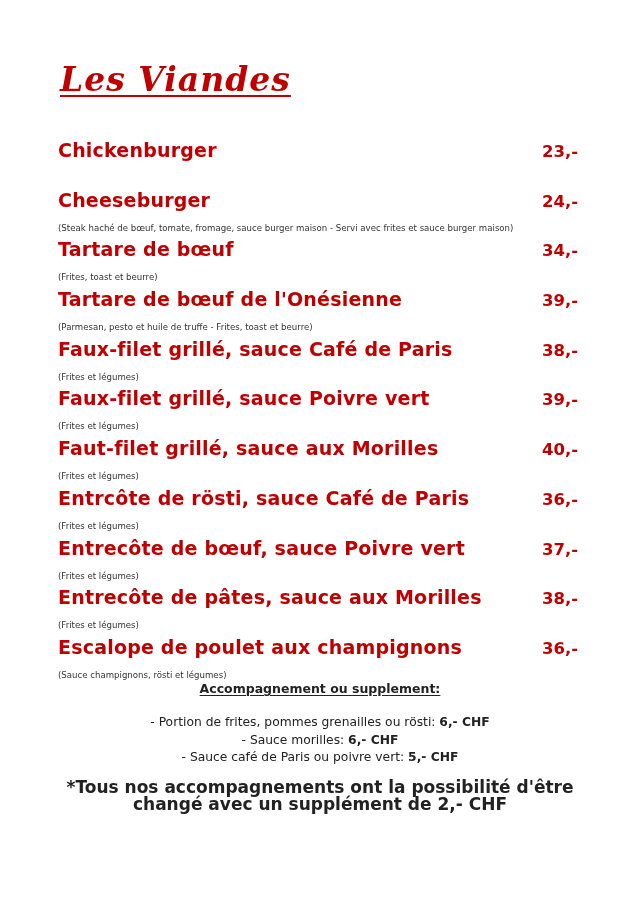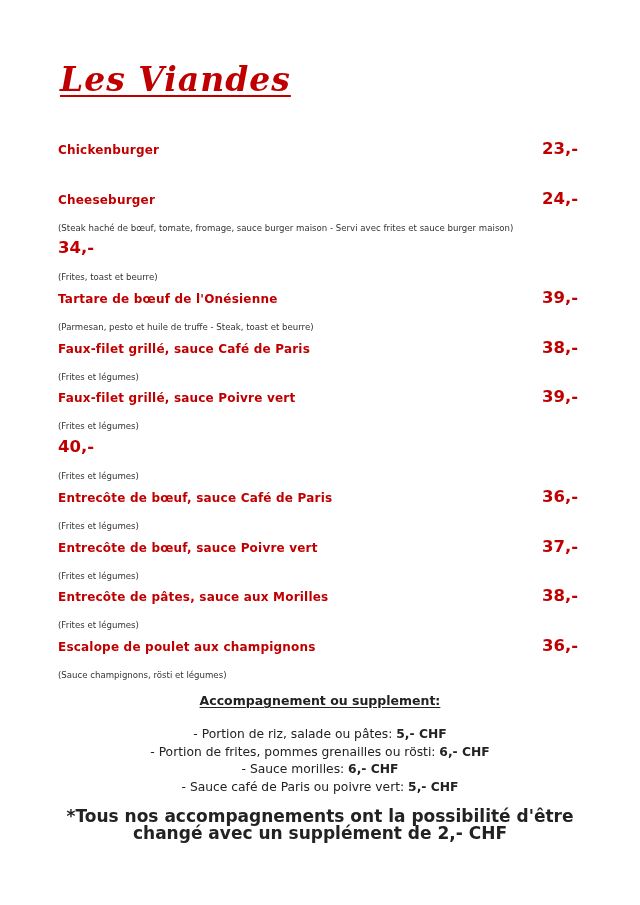--- a/index.html
+++ b/index.html
@@ -7,24 +7,24 @@
     .title {
       position: absolute; left: 60px; top: 60px;
       font-family: "DejaVu Serif", serif; font-style: italic; font-weight: bold;
       font-size: 33px; color: #c00000; letter-spacing: 1px;
       text-decoration: underline; text-decoration-thickness: 2px; text-underline-offset: 4px;
       margin: 0;
     }
     .items { position: absolute; left: 58px; top: 139px; width: 520px; }
     .item { height: 49.7px; position: relative; }
     .item-row { display: flex; justify-content: space-between; align-items: baseline; height: 26px; }
-    .item-name { font-size: 12px; font-weight: bold; color: #c00000; letter-spacing: 0.2px; }
+    .item-name { font-size: 19px; font-weight: bold; color: #c00000; letter-spacing: 0.2px; }
     .item-price { font-size: 16.5px; font-weight: bold; color: #c00000; }
     .item-desc { font-size: 8.6px; color: #333333; margin-top: 8px; white-space: nowrap; }
-    .supp { position: absolute; left: 0; width: 640px; top: 681px; text-align: center; color: #222; margin-top: 12px; }
+    .supp { position: absolute; left: 0; width: 640px; top: 681px; text-align: center; color: #222; }
     .supp-title { font-size: 12.5px; font-weight: bold; text-decoration: underline; text-underline-offset: 2px; }
     .supp-list { margin-top: 18px; font-size: 12.3px; line-height: 17.5px; }
     .supp-list b { font-weight: bold; }
     .note { margin-top: 12px; font-size: 17px; font-weight: bold; line-height: 17px; }
   </style>
 </head>
 <body>
 
 <h1 class="title">Les Viandes</h1>
 
@@ -37,54 +37,56 @@
   </div>
   <div class="item">
     <div class="item-row">
         <span class="item-name">Cheeseburger</span>
         <span class="item-price">24,-</span>
       </div>
     <div class="item-desc">(Steak haché de bœuf, tomate, fromage, sauce burger maison - Servi avec frites et sauce burger maison)</div>
   </div>
   <div class="item">
     <div class="item-row">
+        <span class="item-name">Tartare de bœuf</span>
         <span class="item-price">34,-</span>
       </div>
     <div class="item-desc">(Frites, toast et beurre)</div>
   </div>
   <div class="item">
     <div class="item-row">
         <span class="item-name">Tartare de bœuf de l'Onésienne</span>
         <span class="item-price">39,-</span>
       </div>
-    <div class="item-desc">(Parmesan, pesto et huile de truffe - Steak, toast et beurre)</div>
+    <div class="item-desc">(Parmesan, pesto et huile de truffe - Frites, toast et beurre)</div>
   </div>
   <div class="item">
     <div class="item-row">
         <span class="item-name">Faux-filet grillé, sauce Café de Paris</span>
         <span class="item-price">38,-</span>
       </div>
     <div class="item-desc">(Frites et légumes)</div>
   </div>
   <div class="item">
     <div class="item-row">
         <span class="item-name">Faux-filet grillé, sauce Poivre vert</span>
         <span class="item-price">39,-</span>
       </div>
     <div class="item-desc">(Frites et légumes)</div>
   </div>
   <div class="item">
     <div class="item-row">
+        <span class="item-name">Faut-filet grillé, sauce aux Morilles</span>
         <span class="item-price">40,-</span>
       </div>
     <div class="item-desc">(Frites et légumes)</div>
   </div>
   <div class="item">
     <div class="item-row">
-        <span class="item-name">Entrecôte de bœuf, sauce Café de Paris</span>
+        <span class="item-name">Entrcôte de rösti, sauce Café de Paris</span>
         <span class="item-price">36,-</span>
       </div>
     <div class="item-desc">(Frites et légumes)</div>
   </div>
   <div class="item">
     <div class="item-row">
         <span class="item-name">Entrecôte de bœuf, sauce Poivre vert</span>
         <span class="item-price">37,-</span>
       </div>
     <div class="item-desc">(Frites et légumes)</div>
@@ -101,21 +103,20 @@
         <span class="item-name">Escalope de poulet aux champignons</span>
         <span class="item-price">36,-</span>
       </div>
     <div class="item-desc">(Sauce champignons, rösti et légumes)</div>
   </div>
 </div>
 
 <div class="supp">
   <div class="supp-title">Accompagnement ou supplement:</div>
   <div class="supp-list">
-    <div><span>- Portion de riz, salade ou pâtes: </span><b>5,- CHF</b></div>
     <div><span>- Portion de frites, pommes grenailles ou rösti: </span><b>6,- CHF</b></div>
     <div><span>- Sauce morilles: </span><b>6,- CHF</b></div>
     <div><span>- Sauce café de Paris ou poivre vert: </span><b>5,- CHF</b></div>
   </div>
   <div class="note">
     <div>*Tous nos accompagnements ont la possibilité d'être</div>
     <div>changé avec un supplément de 2,- CHF</div>
   </div>
 </div>
 

